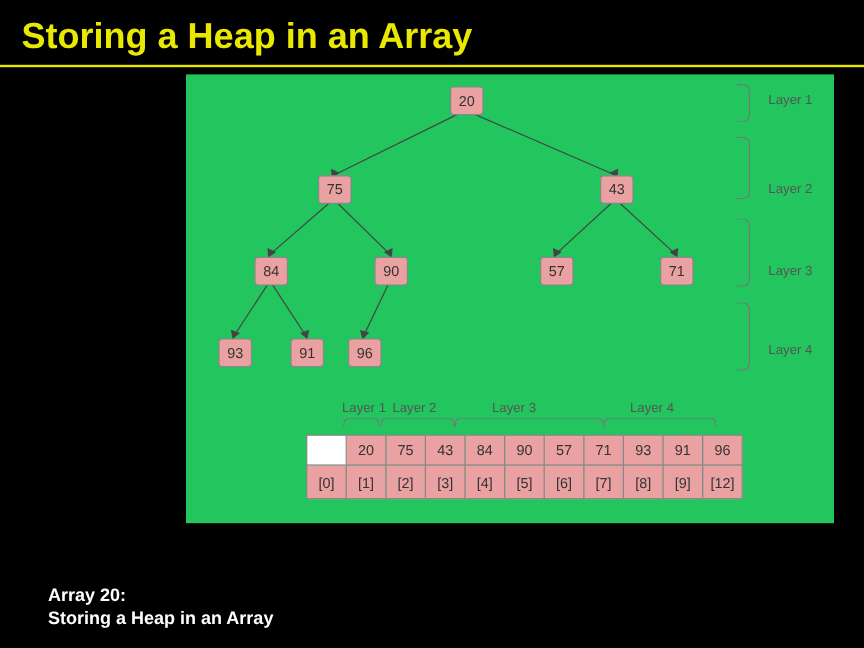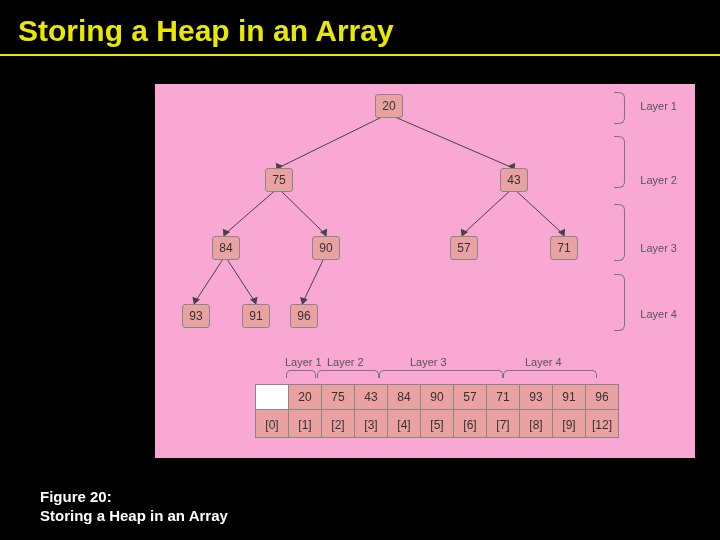--- a/index.html
+++ b/index.html
@@ -1,19 +1,19 @@
 <!DOCTYPE html>
 <html><head>
 <meta charset="utf-8">
 <style>
   html,body{margin:0;padding:0;width:720px;height:540px;background:#000;font-family:Arial,Helvetica,sans-serif;overflow:hidden}
   .slide{width:720px;height:394px;position:relative}
   .title{color:#e8e800;font-size:30px;font-weight:bold;padding:14px 0 6px 18px}
   .hr{height:2px;background:#e8e800;margin:0 0 0 0}
-  .panel{position:absolute;left:155px;top:84px;width:540px;height:374px;background:#f9a8d4}
+  .panel{position:absolute;left:155px;top:62px;width:540px;height:374px;background:#22c55e}
   .caption{position:absolute;left:40px;top:488px;color:#fff;font-size:15px;font-weight:bold;line-height:1.25}
   .node{position:absolute;width:26px;height:22px;background:#e9a1a1;border:1px solid #888;border-radius:3px;font-size:12px;line-height:22px;text-align:center;color:#333}
   .arrow{position:absolute;width:0;height:0;border-left:4px solid transparent;border-right:4px solid transparent;border-top:7px solid #444}
   svg.edges{position:absolute;left:0;top:0;width:540px;height:260px}
   svg.edges line{stroke:#444;stroke-width:1}
 
   
   .layerlbl{position:absolute;font-size:11px;color:#555}
   .vbrace{position:absolute;width:10px;border-right:1px solid #777;border-top:1px solid #777;border-bottom:1px solid #777;border-top-right-radius:6px;border-bottom-right-radius:6px}
 
@@ -118,16 +118,16 @@
           <td>[9]</td>
           <td>[12]</td>
         </tr>
       </tbody>
         </table>
     </div>
 
   </div>
 
   <div class="caption">
-    <span>Figure 20:</span><br>
+    <span>Array 20:</span><br>
     <span>Storing a Heap in an Array</span>
   </div>
 </div>
 
 </body></html>

